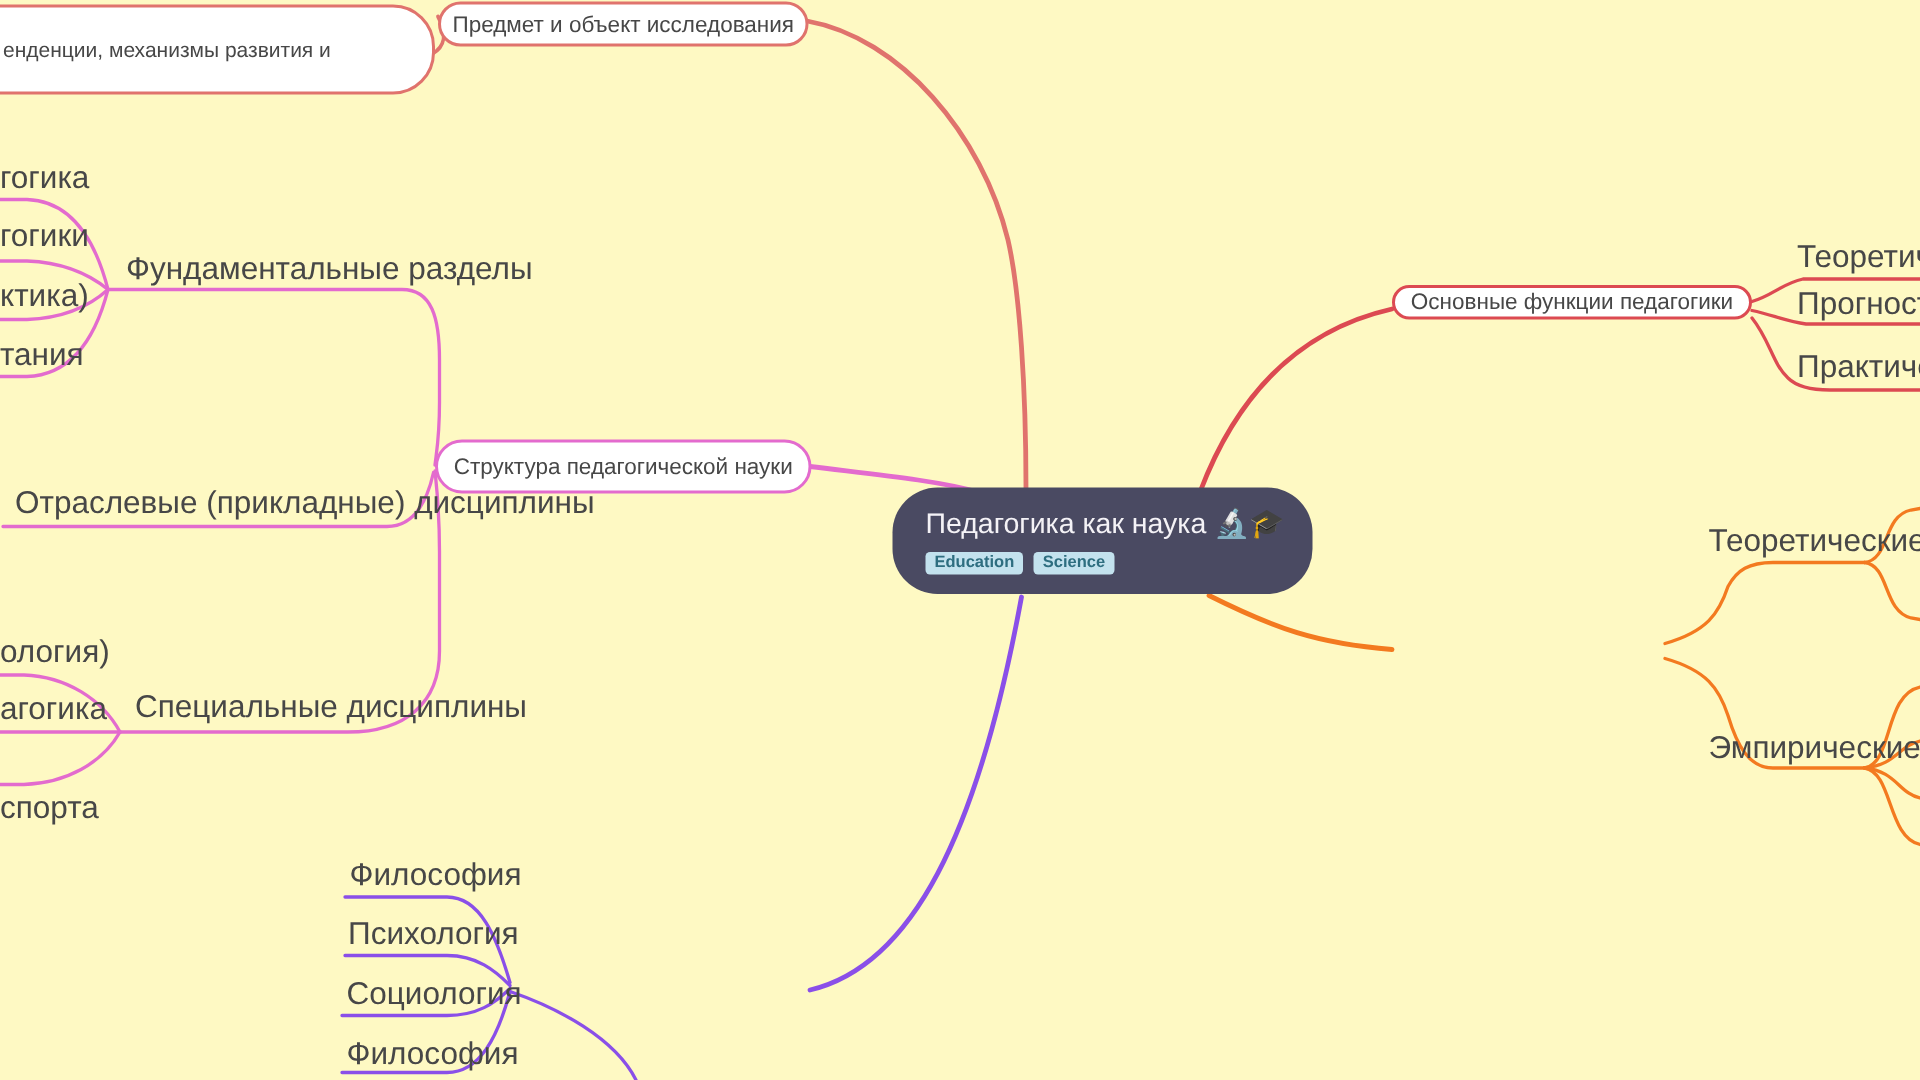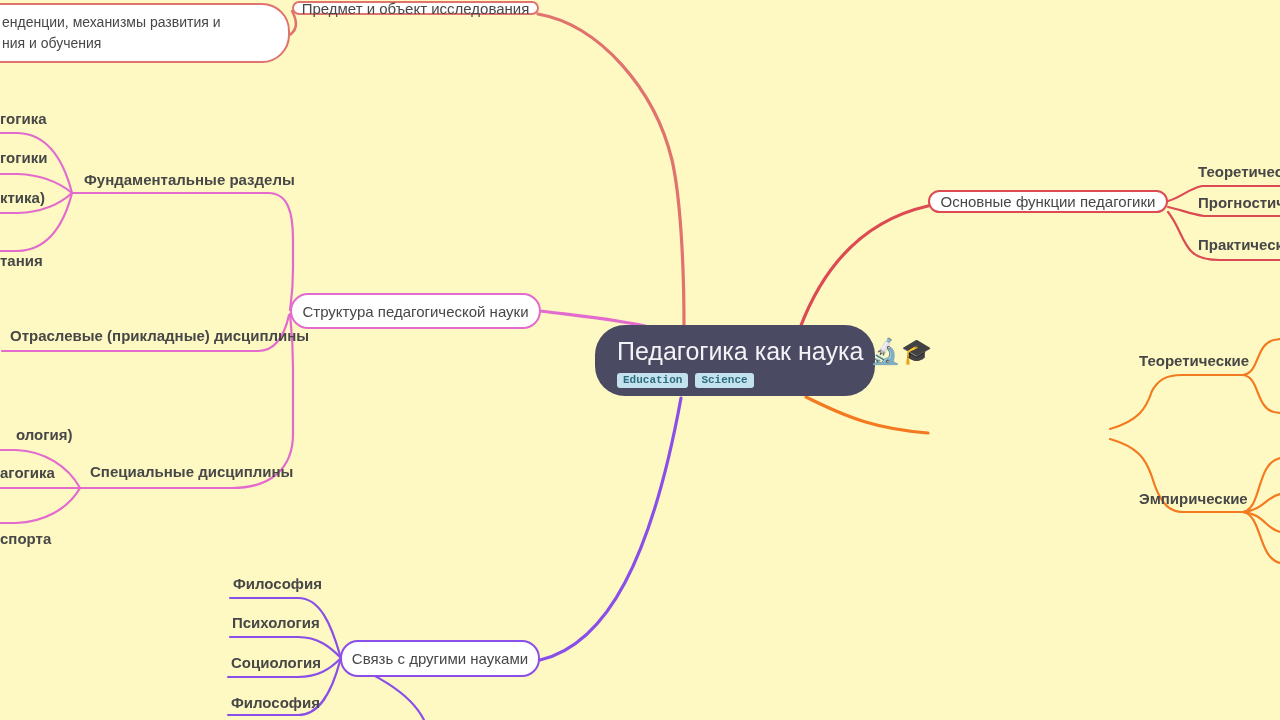--- a/index.html
+++ b/index.html
@@ -6,30 +6,29 @@
   body{width:1280px;height:720px;overflow:hidden;font-family:"Liberation Sans",sans-serif;}
   #canvas{position:relative;width:1280px;height:720px;background:#f5f5f5;overflow:hidden;}
   #wires{position:absolute;left:0;top:0;z-index:1;}
   #wires path{fill:none;stroke-linecap:round;}
   .pill{
     position:absolute;z-index:2;background:#ffffff;border:2.5px solid #999;
     display:flex;align-items:center;justify-content:center;
     color:#474747;font-size:15px;white-space:nowrap;box-sizing:border-box;
   }
   .lbl{
-    position:absolute;z-index:2;color:#474747;font-size:15px;white-space:nowrap;
+    position:absolute;z-index:2;color:#474747;font-size:21px;white-space:nowrap;
     line-height:17px;
-    font-weight:bold;
   }
   .central{
     position:absolute;z-index:3;border-radius:30px;box-sizing:border-box;
     padding:12px 22px 10px 22px;
   }
-  .central .title{font-size:25px;color:#f4f2f6;white-space:nowrap;}
-  .central .tags{display:flex;gap:7px;margin-top:7px;font-family:Liberation Mono, monospace;}
+  .central .title{font-size:19px;color:#f4f2f6;white-space:nowrap;}
+  .central .tags{display:flex;gap:7px;margin-top:7px;}
   .tag{
     font-size:11px;font-weight:bold;padding:1px 6px 2px 6px;border-radius:3px;
     white-space:nowrap;
   }
   .two-line{line-height:21px;font-size:14px;}
 </style>
 </head>
 <body>
 
 <div id="canvas" style="background: #fef9c3;">
@@ -70,54 +69,50 @@
     <path stroke-width="2.2" d="M 230 598 L 298 598 C 320 598, 331 624, 340 655" stroke="#8a4fe8"></path>
     <path stroke-width="2.2" d="M 230 637 L 298 637 C 318 637, 330 647, 340 657" stroke="#8a4fe8"></path>
     <path stroke-width="2.2" d="M 228 677 L 298 677 C 318 677, 330 669, 340 659" stroke="#8a4fe8"></path>
     <path stroke-width="2.2" d="M 228 715 L 298 715 C 320 715, 332 691, 340 661" stroke="#8a4fe8"></path>
     <path stroke-width="2.2" d="M 340 661 C 372 672, 410 692, 424 720" stroke="#8a4fe8"></path>
   </svg>
 
   <div class="pill" style="left: -60px; top: 3px; width: 350px; height: 60px; border-radius: 28px; justify-content: flex-start; border-color: rgb(224, 115, 109);">
     <div class="two-line" style="margin-left:60px;">
       <div>енденции, механизмы развития и</div>
-      <div>ния и обучения</div>
     </div>
   </div>
-  <div class="pill" style="left: 292px; top: 1px; width: 247px; height: 14px; border-radius: 15px; border-color: rgb(224, 115, 109); align-items: center;">
+  <div class="pill" style="left: 292px; top: 1px; width: 247px; height: 30px; border-radius: 15px; border-color: rgb(224, 115, 109); align-items: center;">
     <span>Предмет и объект исследования</span>
   </div>
 
   <div class="pill" style="left: 928px; top: 190px; width: 240px; height: 23px; border-radius: 16px; border-color: rgb(220, 74, 82);">
     <span>Основные функции педагогики</span>
   </div>
   <div class="lbl" style="left:1198px;top:163px;">Теоретическа</div>
   <div class="lbl" style="left:1198px;top:194px;">Прогностиче</div>
   <div class="lbl" style="left:1198px;top:236px;">Практически</div>
 
   <div class="lbl" style="left:1139px;top:352px;">Теоретические</div>
   <div class="lbl" style="left:1139px;top:490px;">Эмпирические</div>
 
   <div class="pill" style="left: 290px; top: 293px; width: 251px; height: 36px; border-radius: 18px; border-color: rgb(227, 107, 206); text-align: right;">
     <span>Структура педагогической науки</span>
   </div>
   <div class="lbl" style="left:84px;top:171px;">Фундаментальные разделы</div>
   <div class="lbl" style="left:0px;top:110px;">гогика</div>
   <div class="lbl" style="left:0px;top:149px;">гогики</div>
   <div class="lbl" style="left:0px;top:189px;">ктика)</div>
-  <div class="lbl" style="left:0px;top:228px;margin-top:24px;">тания</div>
+  <div class="lbl" style="left:0px;top:228px;">тания</div>
   <div class="lbl" style="left:10px;top:327px;">Отраслевые (прикладные) дисциплины</div>
   <div class="lbl" style="left:90px;top:463px;">Специальные дисциплины</div>
-  <div class="lbl" style="left:16px;top:426px;">ология)</div>
+  <div class="lbl" style="left:0px;top:426px;">ология)</div>
   <div class="lbl" style="left:0px;top:464px;">агогика</div>
   <div class="lbl" style="left:0px;top:504px;margin-top:26px;">спорта</div>
 
-  <div class="pill" style="left: 340px; top: 640px; width: 200px; height: 37px; border-radius: 18px; border-color: rgb(138, 79, 232);">
-    <span>Связь с другими науками</span>
-  </div>
   <div class="lbl" style="left:233px;top:575px;">Философия</div>
   <div class="lbl" style="left:232px;top:614px;text-align:center;">Психология</div>
   <div class="lbl" style="left:231px;top:654px;">Социология</div>
   <div class="lbl" style="left:231px;top:694px;">Философия</div>
 
   <div class="central" style="left: 595px; top: 325px; width: 280px; height: 71px; background: rgb(74, 74, 98);">
     <div class="title">Педагогика как наука 🔬🎓</div>
     <div class="tags">
       <span class="tag" style="background: rgb(195, 226, 238); color: rgb(46, 110, 128);">Education</span>
       <span class="tag" style="background: rgb(195, 226, 238); color: rgb(46, 110, 128);">Science</span>

